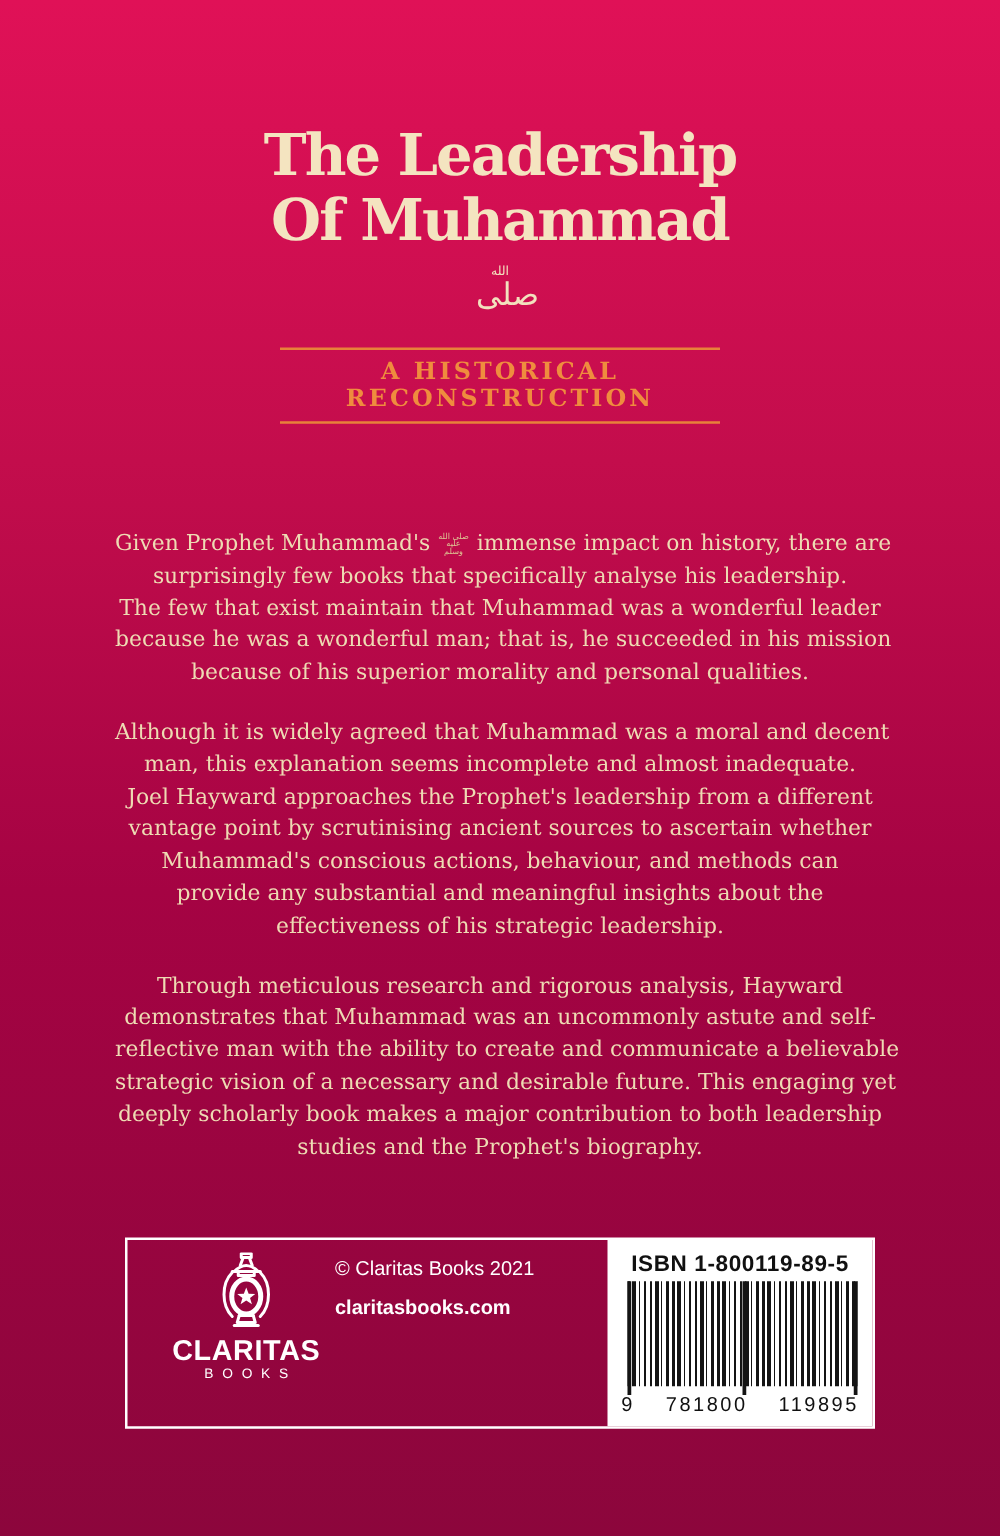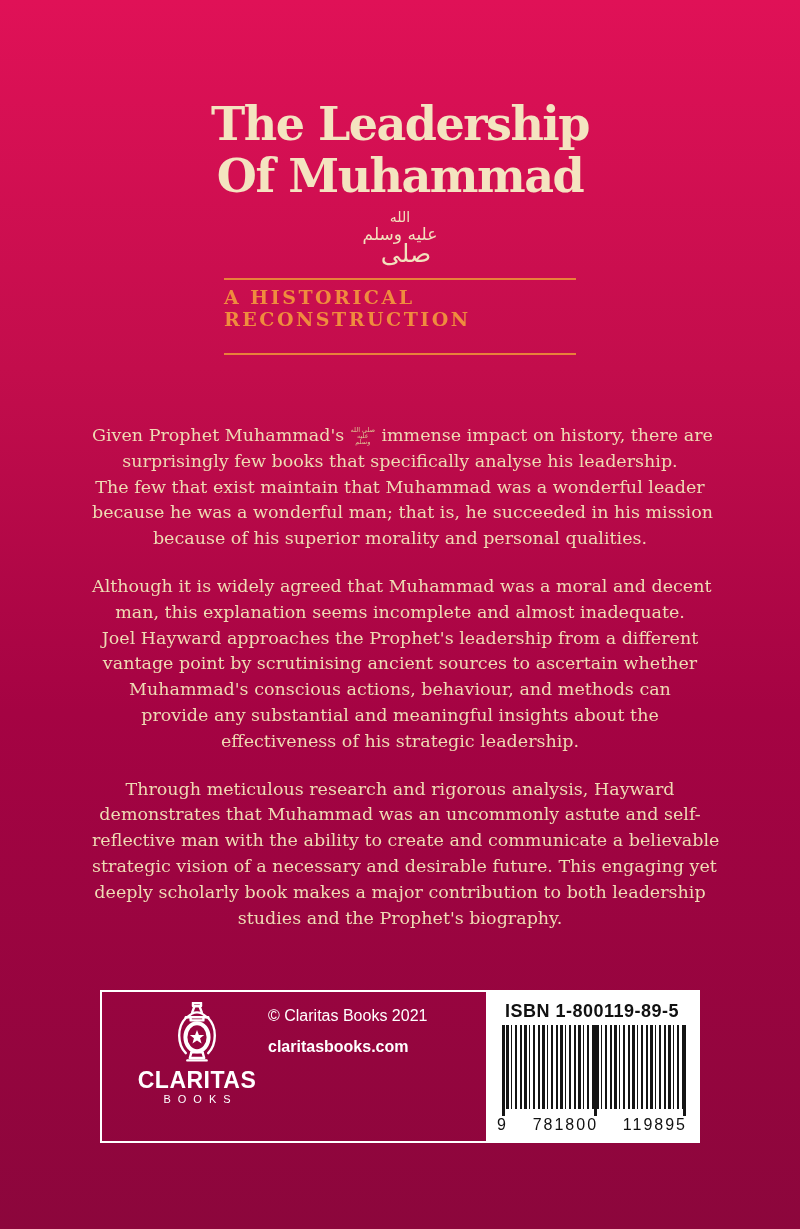--- a/index.html
+++ b/index.html
@@ -13,27 +13,27 @@
     position:absolute; top:98px; left:0; width:100%;
     text-align:center; white-space:pre;
     font-weight:bold; font-size:46px; line-height:52px; letter-spacing:-1.5px;
     color:#f4e4c0;
   }
   .calligraphy {
     position:absolute; top:210px; left:0; width:100%;
     text-align:center; color:#f2e1bd;
     font-family:"DejaVu Sans", sans-serif; direction:rtl;
   }
-  .callig-l1 { font-size:14px; line-height:15px; }
+  .callig-l1 { font-size:10px; line-height:15px; }
   .callig-l2 { font-size:17px; line-height:18px; }
   .callig-l3 { font-size:25px; line-height:21px;margin-left:12px; }
   .subtitle-banner {
     position:absolute; top:278px; left:224px; width:352px;
     border-top:2px solid #e8813a; border-bottom:2px solid #e8813a;
-    padding:6px 0 23px; text-align:left;
+    padding:6px 0 7px; text-align:center;
     font-weight:bold; font-size:19px; letter-spacing:2.5px;
     color:#ef8c3e;
   }
   .author {
     position:absolute; top:332px; left:0; width:100%;
     text-align:center; font-weight:bold; font-size:33px; color:#f4e4c0;
   }
   .synopsis {
     position:absolute; top:423px; left:90px; width:620px;
     text-align:center; color:#eedbb3;
@@ -86,21 +86,20 @@
 </head>
 <body>
 
 <div class="cover">
 
   <div class="book-title">The Leadership
 Of Muhammad</div>
 
   <div class="calligraphy">
     <div class="callig-l1">الله</div>
-    <div class="callig-l2">عليه وسلم</div>
     <div class="callig-l3">صلى</div>
   </div>
 
   <div class="subtitle-banner">A HISTORICAL RECONSTRUCTION</div>
 
 
   <div class="synopsis">
     <p><span>Given Prophet Muhammad's</span> <span class="pbuh">صلى الله عليه وسلم</span> <span>immense impact on history, there are
 surprisingly few books that specifically analyse his leadership.
 The few that exist maintain that Muhammad was a wonderful leader

